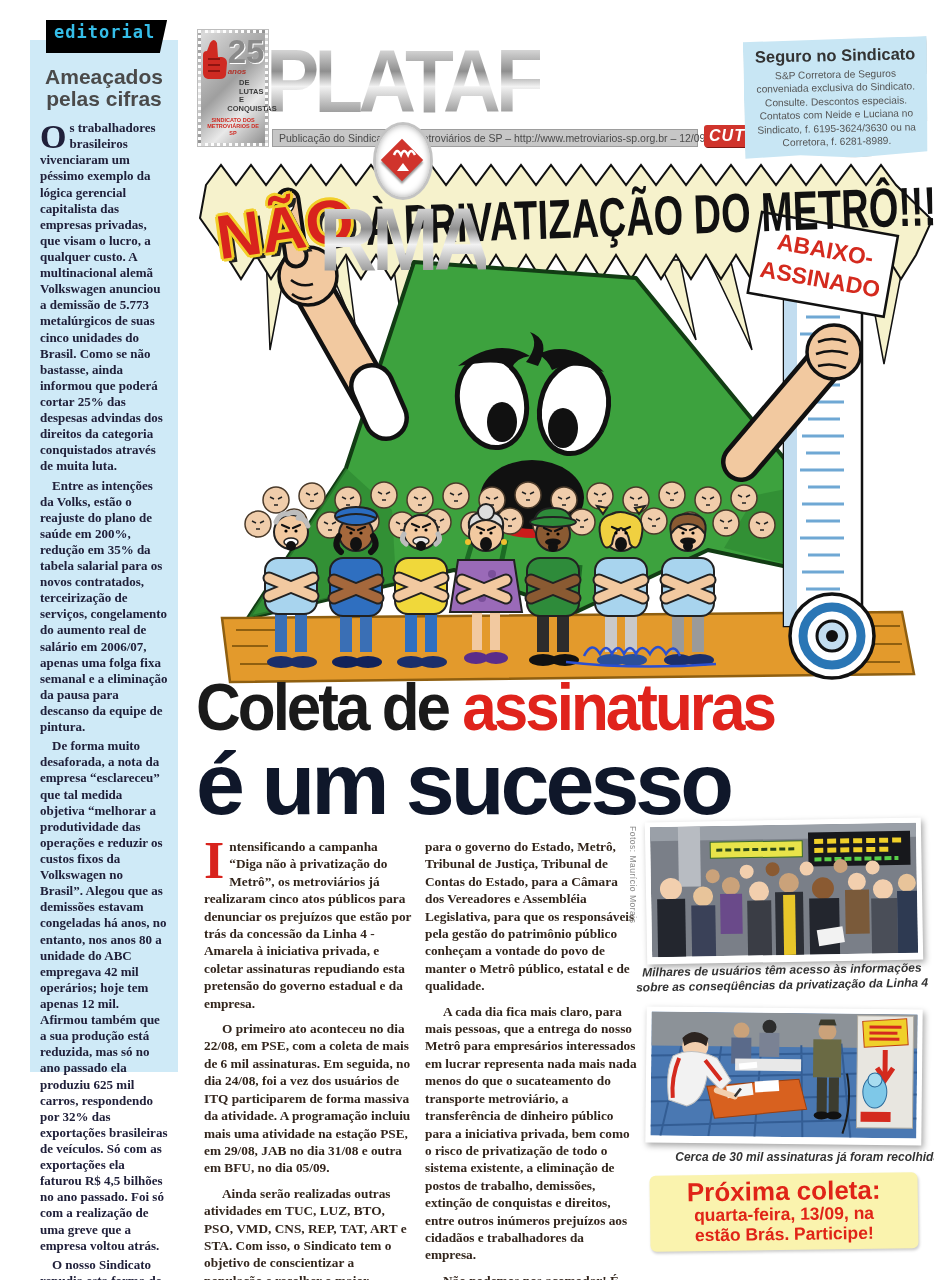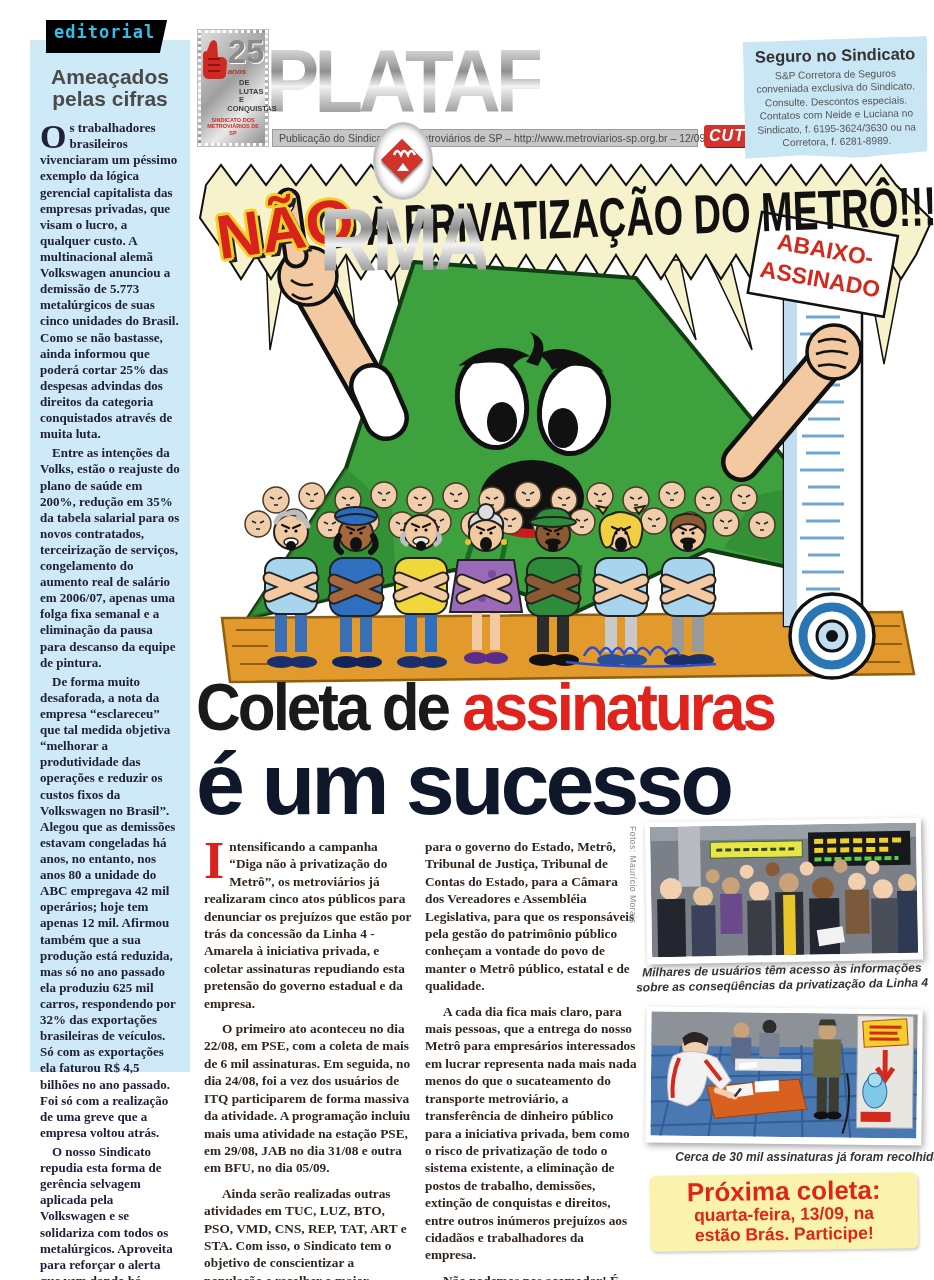--- a/index.html
+++ b/index.html
@@ -4,21 +4,21 @@
 <style>
   html,body{margin:0;padding:0;background:#e8e8e8;}
   #page{position:relative;width:934px;height:1280px;background:#fff;overflow:hidden;
         font-family:"Liberation Sans",sans-serif;}
   .abs{position:absolute;}
 
   
   #ed-label{left:46px;top:20px;background:#000;color:#35bde8;font-family:"DejaVu Sans Mono",monospace;
             font-weight:bold;font-size:17px;letter-spacing:1px;padding:2px 12px 11px 8px;
             clip-path:polygon(0 0,100% 0,94% 100%,0 100%);z-index:5;}
-  #ed-box{left:30px;top:40px;width:160px;height:1032px;background:#cfeaf7;padding:26px 10px 10px 10px;
+  #ed-box{left:30px;top:40px;width:148px;height:1032px;background:#cfeaf7;padding:26px 10px 10px 10px;
           box-sizing:border-box;}
   #ed-title{font-size:21px;line-height:1.05;font-weight:700;color:#4a4a4a;text-align:center;margin:0 0 10px 0;}
   .ed-p{font-family:"Liberation Serif",serif;font-weight:700;color:#20203a;font-size:13px;
         line-height:1.24;margin:0 0 3px 0;text-indent:12px;}
   .ed-p.first{text-indent:0;}
   #ed-drop{float:left;font-family:"Liberation Serif",serif;font-size:34px;line-height:.8;
            font-weight:700;color:#20203a;padding:3px 3px 0 0;}
 
   
   #stamp{left:198px;top:30px;width:70px;height:116px;background:linear-gradient(135deg,#dcdcdc,#9f9f9f 45%,#e9e9e9 70%,#8f8f8f);

